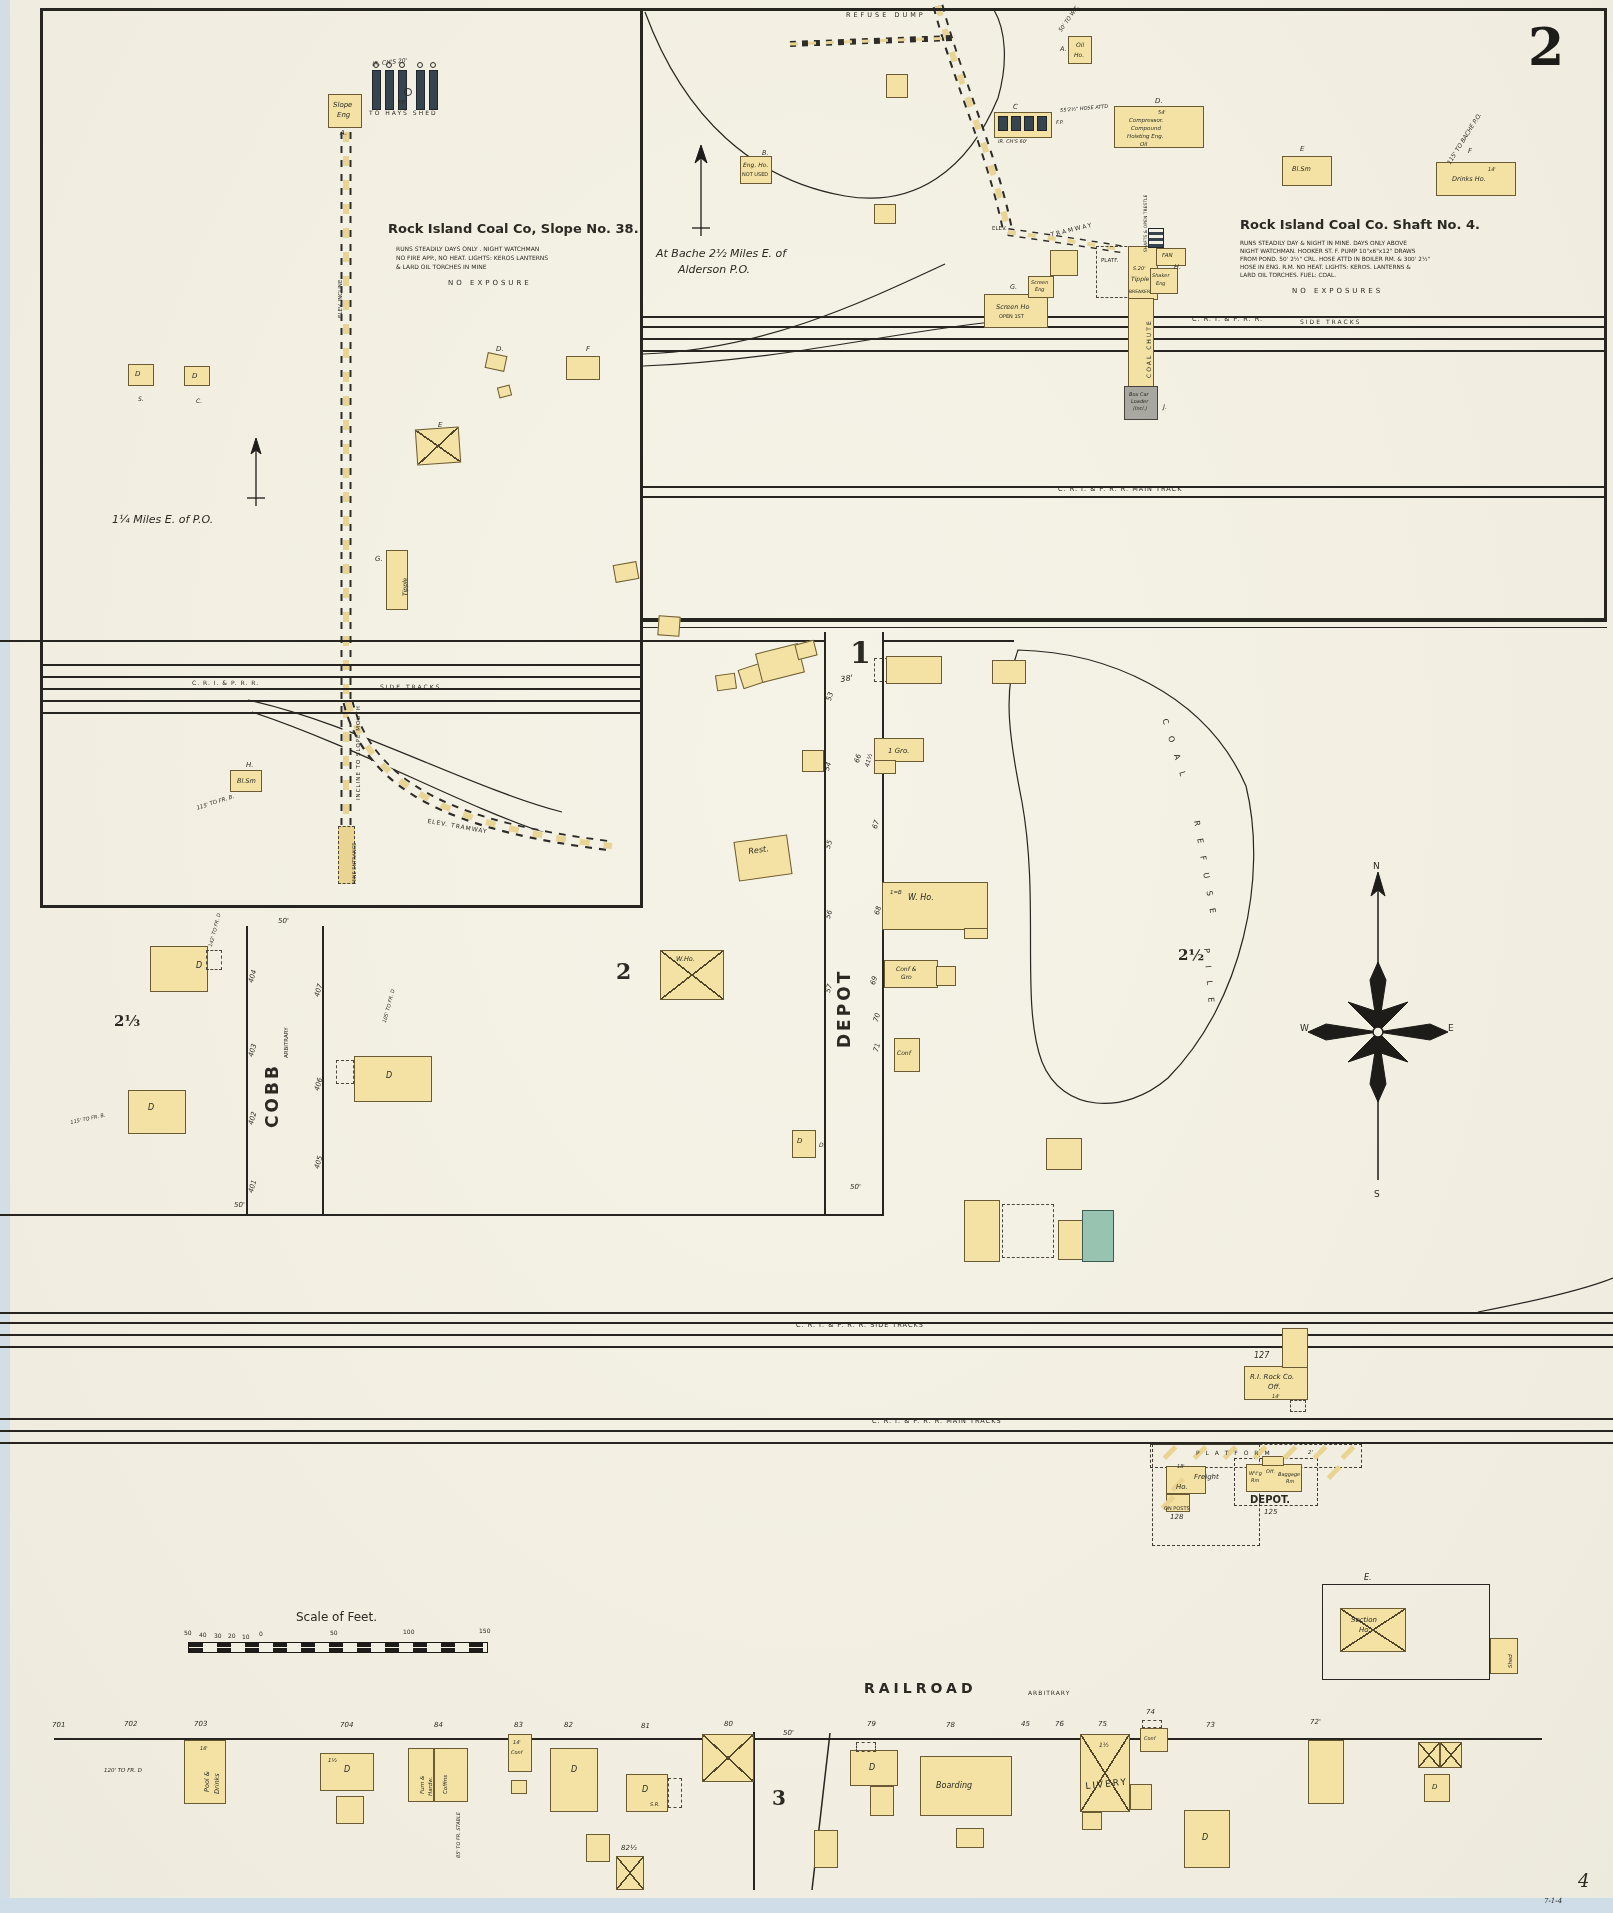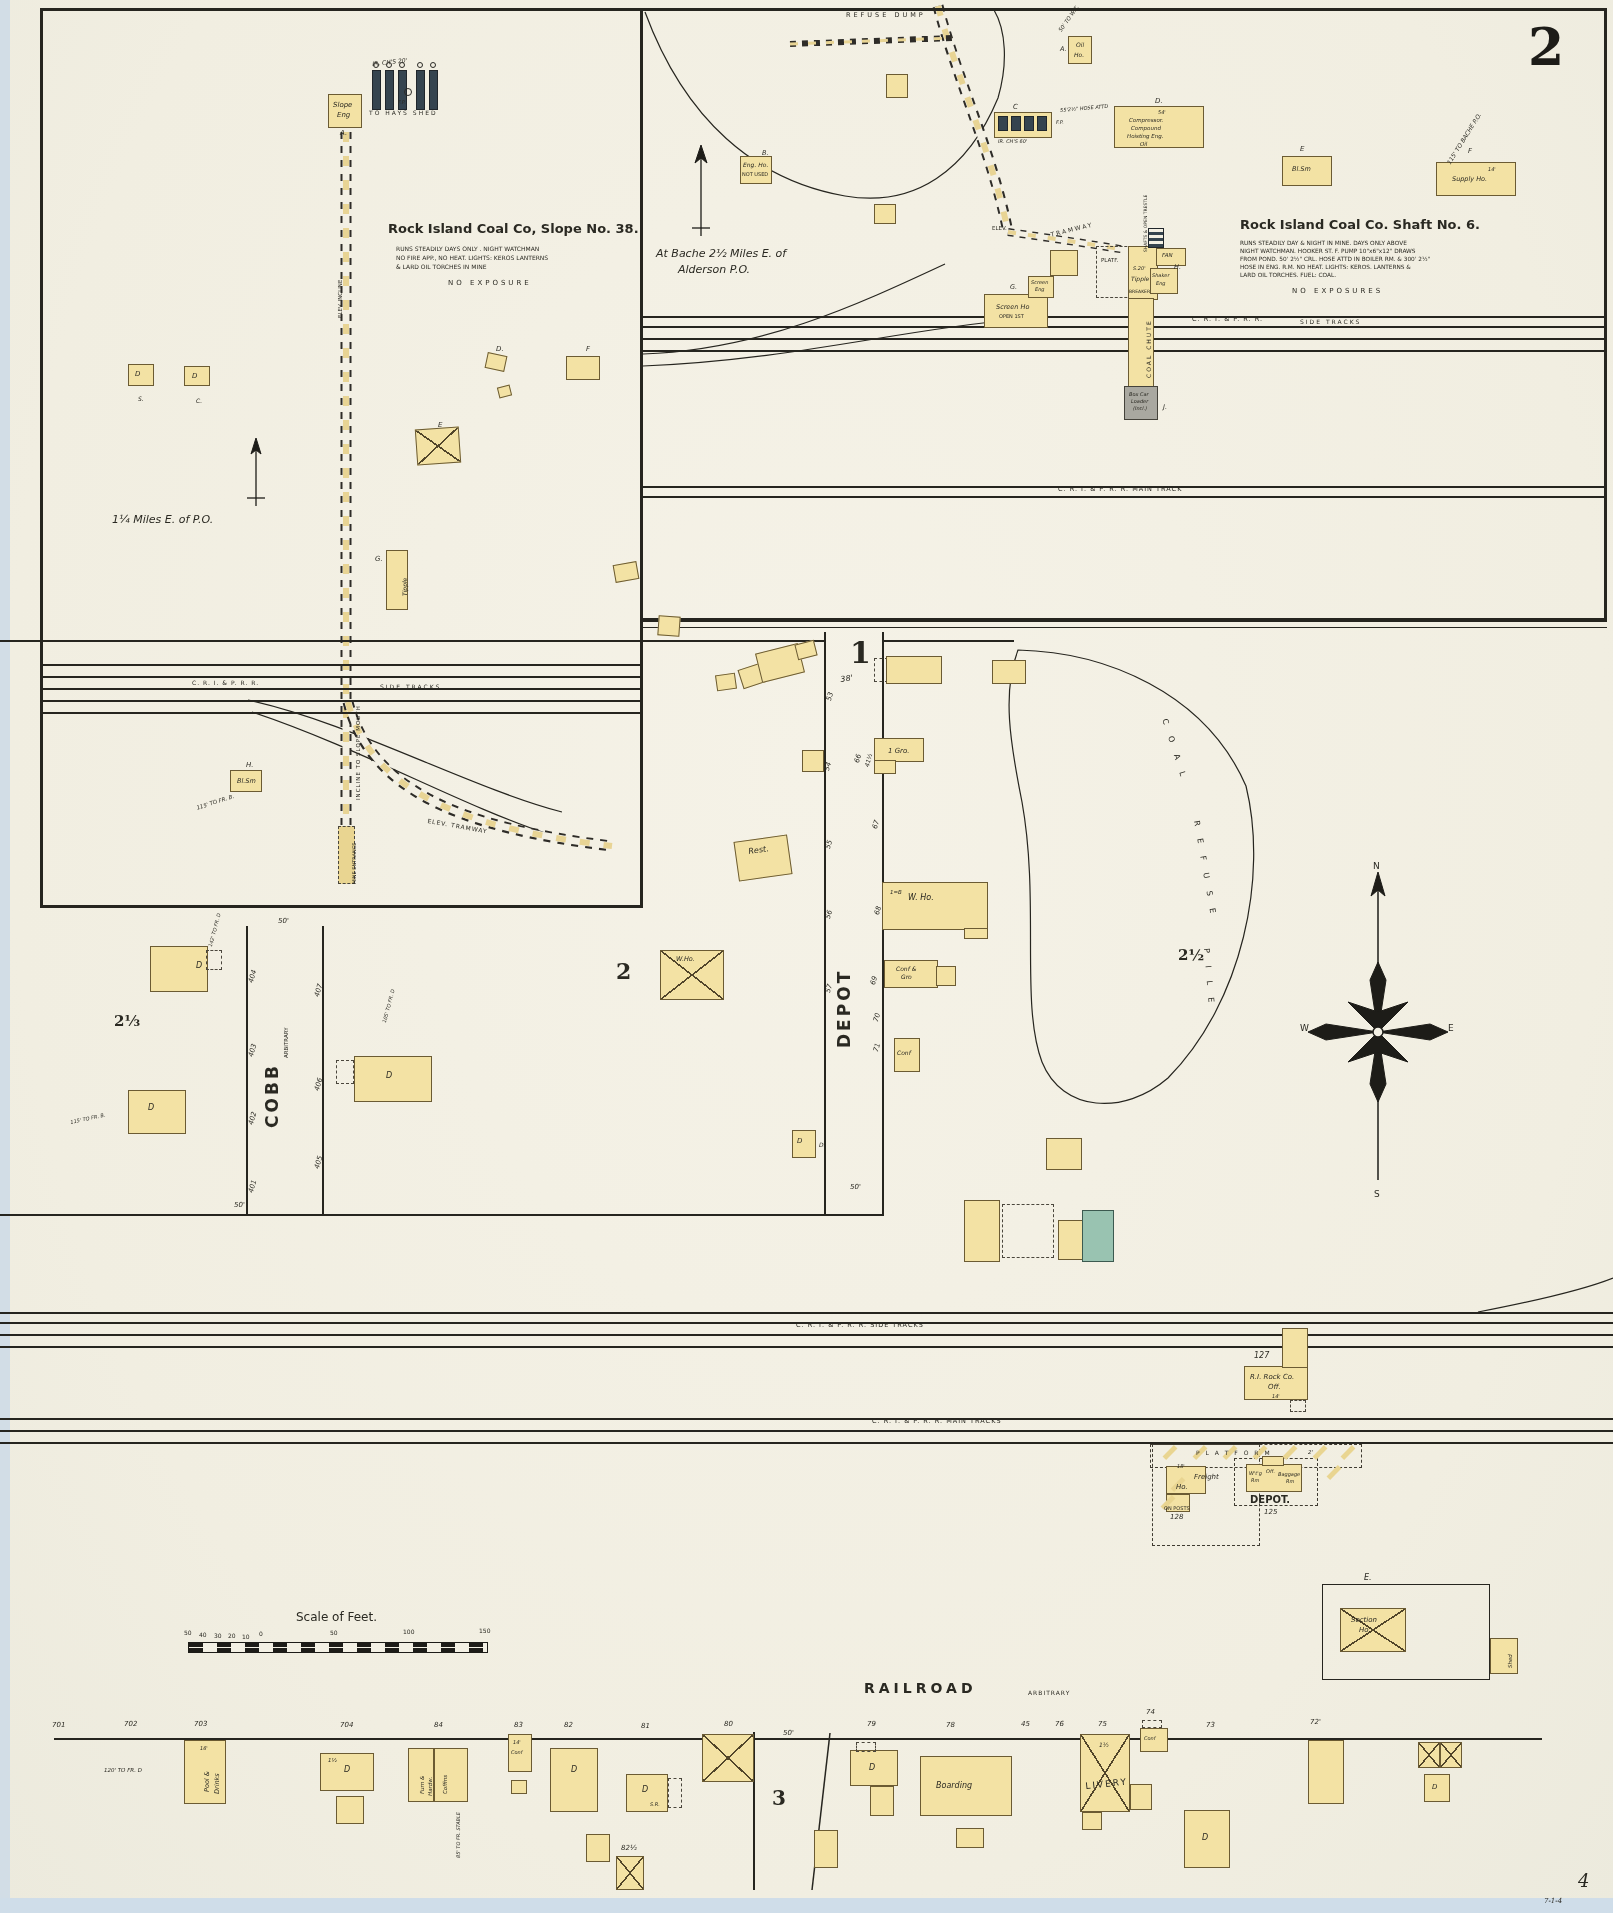--- a/index.html
+++ b/index.html
@@ -305,21 +305,21 @@
     <div class="lb k-h" style="left: 1060px; top: 108px; font-size: 5px; transform: rotate(-5deg);">55'2½" HOSE ATTD</div>
     <div class="lb k-h" style="left: 1155px; top: 98px; font-size: 7px;">D.</div>
     <div class="lb k-h" style="left: 1158px; top: 110px; font-size: 5px;">54'</div>
     <div class="lb k-h" style="left: 1129px; top: 118px; font-size: 5.5px;">Compressor.</div>
     <div class="lb k-h" style="left: 1131px; top: 126px; font-size: 5.5px;">Compound</div>
     <div class="lb k-h" style="left: 1127px; top: 134px; font-size: 5.5px;">Hoisting Eng.</div>
     <div class="lb k-h" style="left: 1140px; top: 142px; font-size: 5.5px;">Oil</div>
     <div class="lb k-h" style="left: 1300px; top: 146px; font-size: 7px;">E</div>
     <div class="lb k-h" style="left: 1292px; top: 166px; font-size: 6.5px;">Bl.Sm</div>
     <div class="lb k-h" style="left: 1468px; top: 148px; font-size: 7px;">F</div>
-    <div class="lb k-h" style="left: 1452px; top: 176px; font-size: 6.5px;">Supply Ho.</div>
+    <div class="lb k-h" style="left: 1452px; top: 176px; font-size: 6.5px;">Drinks Ho.</div>
     <div class="lb k-h" style="left: 1488px; top: 167px; font-size: 5px;">14'</div>
     <div class="lb k-h" style="left: 1446px; top: 162px; font-size: 6px; transform: rotate(-58deg);">115' TO BACHE P.O.</div>
     <div class="lb k-h" style="left: 1010px; top: 284px; font-size: 6.5px;">G.</div>
     <div class="lb k-h" style="left: 996px; top: 304px; font-size: 6.5px;">Screen Ho</div>
     <div class="lb k-p" style="left: 999px; top: 314px; font-size: 5px;">OPEN 1ST</div>
     <div class="lb k-h" style="left: 1031px; top: 280px; font-size: 5px;">Screen</div>
     <div class="lb k-h" style="left: 1035px; top: 287px; font-size: 5px;">Eng</div>
     <div class="lb k-p" style="left: 1101px; top: 258px; font-size: 5.5px;">PLATF.</div>
     <div class="lb k-h" style="left: 1133px; top: 266px; font-size: 5px;">S.20'</div>
     <div class="lb k-h" style="left: 1131px; top: 276px; font-size: 6px;">Tipple</div>
@@ -332,21 +332,21 @@
     <div class="lb k-p" style="left: 1050px; top: 232px; font-size: 6px; transform: rotate(-14deg); letter-spacing: 2px;">TRAMWAY</div>
     <div class="lb k-p" style="left: 992px; top: 226px; font-size: 5.5px;">ELEV.</div>
     <div class="lb k-p" style="left: 1146px; top: 378px; font-size: 6px; transform: rotate(-90deg); letter-spacing: 2px;">COAL CHUTE</div>
     <div class="lb k-h" style="left: 1129px; top: 392px; font-size: 5px;">Box Car</div>
     <div class="lb k-h" style="left: 1131px; top: 399px; font-size: 5px;">Loader</div>
     <div class="lb k-h" style="left: 1133px; top: 406px; font-size: 5px;">(Incl.)</div>
     <div class="lb k-h" style="left: 1163px; top: 404px; font-size: 6.5px;">J.</div>
     <div class="lb k-p" style="left: 1192px; top: 316px; font-size: 6.5px; letter-spacing: 1px;">C. R. I. &amp; P. R. R.</div>
     <div class="lb k-p" style="left: 1300px; top: 319px; font-size: 6px; letter-spacing: 2px;">SIDE TRACKS</div>
     <div class="lb k-p" style="left: 1058px; top: 486px; font-size: 6.5px; letter-spacing: 1px;">C. R. I. &amp; P. R. R.   MAIN TRACK</div>
-    <div class="lb k-b" style="left: 1240px; top: 218px; font-size: 13px;">Rock Island Coal Co. Shaft No. 6.</div>
+    <div class="lb k-b" style="left: 1240px; top: 218px; font-size: 13px;">Rock Island Coal Co. Shaft No. 4.</div>
     <div class="lb k-p" style="left: 1240px; top: 241px; font-size: 5.8px;">RUNS STEADILY DAY &amp; NIGHT IN MINE. DAYS ONLY ABOVE</div>
     <div class="lb k-p" style="left: 1240px; top: 249px; font-size: 5.8px;">NIGHT WATCHMAN. HOOKER ST. F. PUMP 10"x6"x12" DRAWS</div>
     <div class="lb k-p" style="left: 1240px; top: 257px; font-size: 5.8px;">FROM POND. 50' 2½" CRL. HOSE ATTD IN BOILER RM. &amp; 300' 2½"</div>
     <div class="lb k-p" style="left: 1240px; top: 265px; font-size: 5.8px;">HOSE IN ENG. R.M. NO HEAT. LIGHTS: KEROS. LANTERNS &amp;</div>
     <div class="lb k-p" style="left: 1240px; top: 273px; font-size: 5.8px;">LARD OIL TORCHES. FUEL: COAL.</div>
     <div class="lb k-p" style="left: 1292px; top: 288px; font-size: 7px; letter-spacing: 3px;">NO EXPOSURES</div>
     <div class="lb k-h" style="left: 656px; top: 248px; font-size: 11px;">At Bache 2½ Miles E. of</div>
     <div class="lb k-h" style="left: 678px; top: 264px; font-size: 11px;">Alderson P.O.</div>
     <div class="lb k-sb" style="left: 850px; top: 638px; font-size: 30px;">1</div>
     <div class="lb k-h" style="left: 840px; top: 676px; font-size: 8px; transform: rotate(-8deg);">38'</div>

